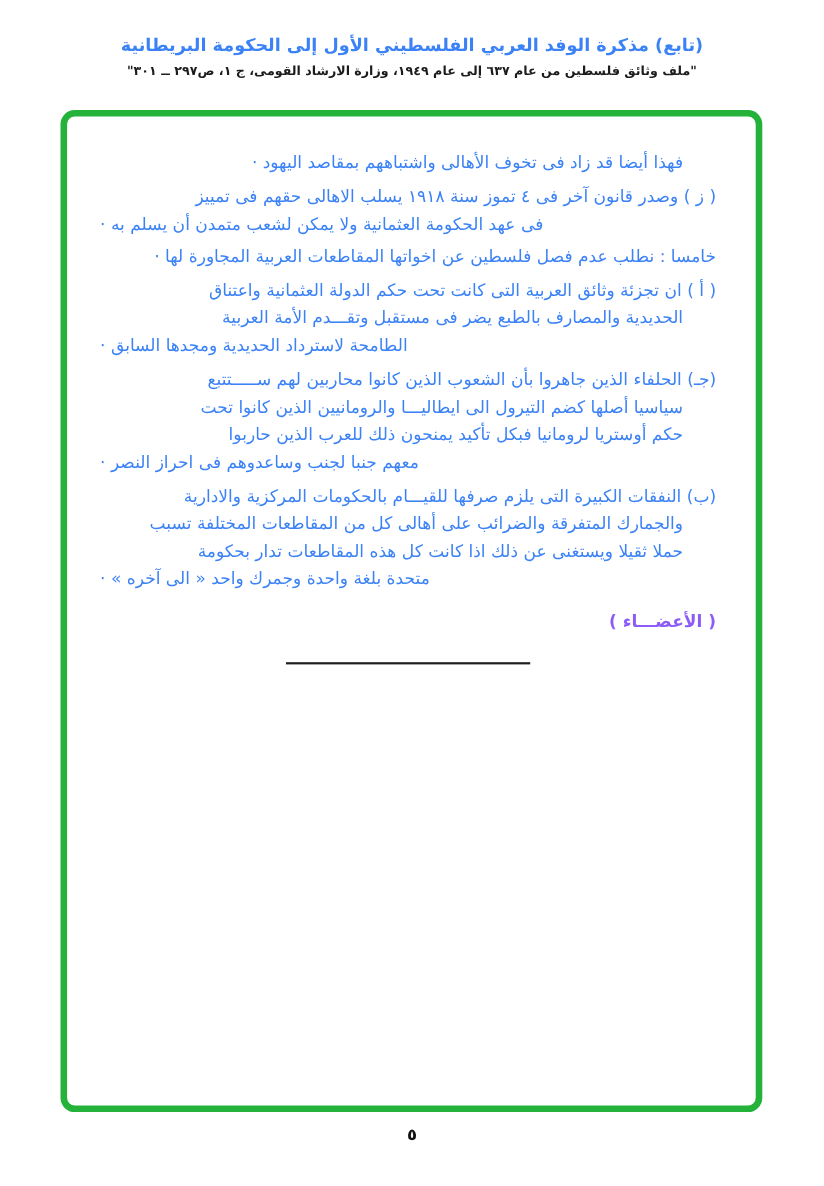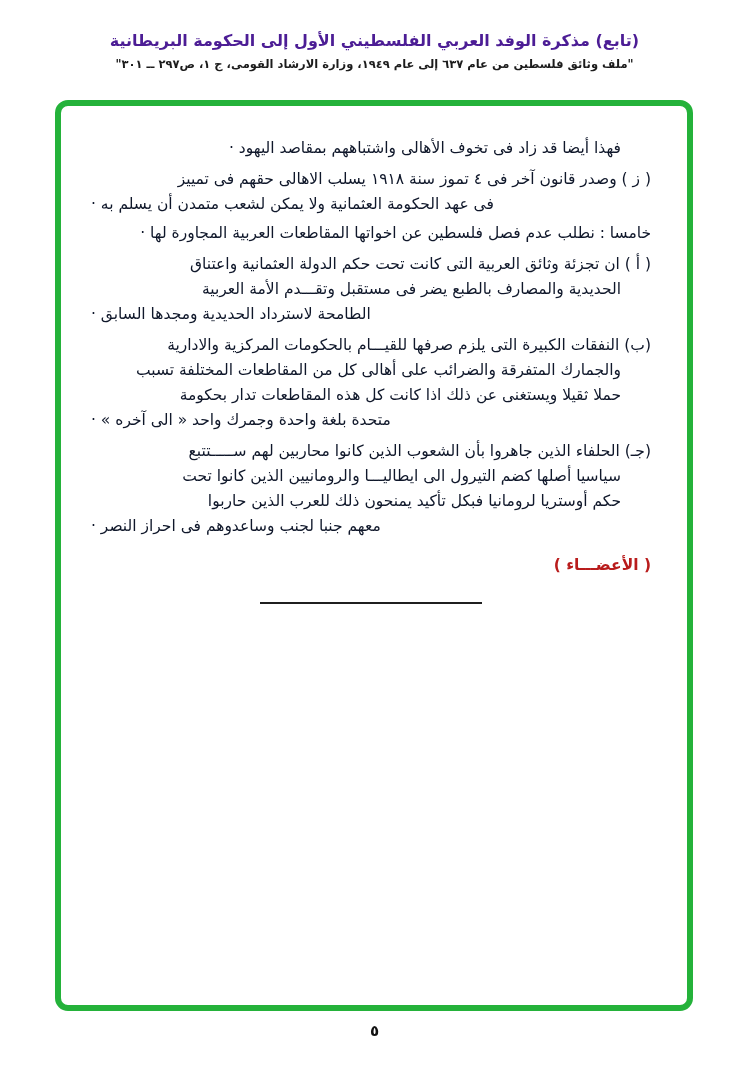--- a/index.html
+++ b/index.html
@@ -10,21 +10,21 @@
     font-family:"DejaVu Sans", sans-serif;
     color:#1b1b1b;
     overflow:hidden;
   }
   
   .doc-header{
     position:absolute;top:30px;left:0;right:0;
     text-align:center;direction:rtl;
   }
   .doc-title{
-    font-size:16px;font-weight:bold;color:#4c1d95;
+    font-size:16px;font-weight:bold;color:#3b82f6;
     line-height:22px;
   }
   .doc-source{
     font-size:11.5px;font-weight:bold;color:#1c1c1c;
     margin-top:4px;line-height:16px;
   }
   
   .frame{
     position:absolute;
     left:55px;top:100px;
@@ -36,29 +36,29 @@
     direction:rtl;
     text-align:right;
   }
   
   .para{margin:0 0 6px 0;}
   .para.gap-after{margin-bottom:4px;}
   .line{
     font-size:15.5px;
     line-height:25px;
     white-space:nowrap;
-    color:#0f172a;
+    color:#3b82f6;
   }
   .ind1{padding-right:30px;}
   .cent{text-align:left;padding-right:0;}
   .members-heading{
     font-size:15.5px;font-weight:bold;
     line-height:25px;
     margin-top:14px;margin-bottom:0;
-    color:#b91c1c;
+    color:#8b5cf6;
   }
   .members{margin-top:6px;}
   .divider{
     width:222px;height:0;
     border-top:2px solid #1f1f1f;
     margin:24px auto 0 auto;
   }
   
   .page-number{
     position:absolute;top:1022px;left:0;right:0;
@@ -89,31 +89,31 @@
     <div class="line">خامسا : نطلب عدم فصل فلسطين عن اخواتها المقاطعات العربية المجاورة لها ·</div>
   </div>
 
   <div class="para">
     <div class="line">( أ ) ان تجزئة وثائق العربية التى كانت تحت حكم الدولة العثمانية واعتناق</div>
     <div class="line ind1">الحديدية والمصارف بالطبع يضر فى مستقبل وتقـــدم الأمة العربية</div>
     <div class="line cent">الطامحة لاسترداد الحديدية ومجدها السابق ·</div>
   </div>
 
   <div class="para">
+    <div class="line">(جـ) الحلفاء الذين جاهروا بأن الشعوب الذين كانوا محاربين لهم ســـــتتبع</div>
+    <div class="line ind1">سياسيا أصلها كضم التيرول الى ايطاليـــا والرومانيين الذين كانوا تحت</div>
+    <div class="line ind1">حكم أوستريا لرومانيا فبكل تأكيد يمنحون ذلك للعرب الذين حاربوا</div>
+    <div class="line cent">معهم جنبا لجنب وساعدوهم فى احراز النصر ·</div>
+  </div>
+
+  <div class="para">
     <div class="line">(ب) النفقات الكبيرة التى يلزم صرفها للقيـــام بالحكومات المركزية والادارية</div>
     <div class="line ind1">والجمارك المتفرقة والضرائب على أهالى كل من المقاطعات المختلفة تسبب</div>
     <div class="line ind1">حملا ثقيلا ويستغنى عن ذلك اذا كانت كل هذه المقاطعات تدار بحكومة</div>
     <div class="line cent">متحدة بلغة واحدة وجمرك واحد « الى آخره » ·</div>
-  </div>
-
-  <div class="para">
-    <div class="line">(جـ) الحلفاء الذين جاهروا بأن الشعوب الذين كانوا محاربين لهم ســـــتتبع</div>
-    <div class="line ind1">سياسيا أصلها كضم التيرول الى ايطاليـــا والرومانيين الذين كانوا تحت</div>
-    <div class="line ind1">حكم أوستريا لرومانيا فبكل تأكيد يمنحون ذلك للعرب الذين حاربوا</div>
-    <div class="line cent">معهم جنبا لجنب وساعدوهم فى احراز النصر ·</div>
   </div>
 
   <div class="members-heading">( الأعضـــاء )</div>
 
 
   <div class="divider"></div>
 
 </div>
 
 <div class="page-number">٥</div>

